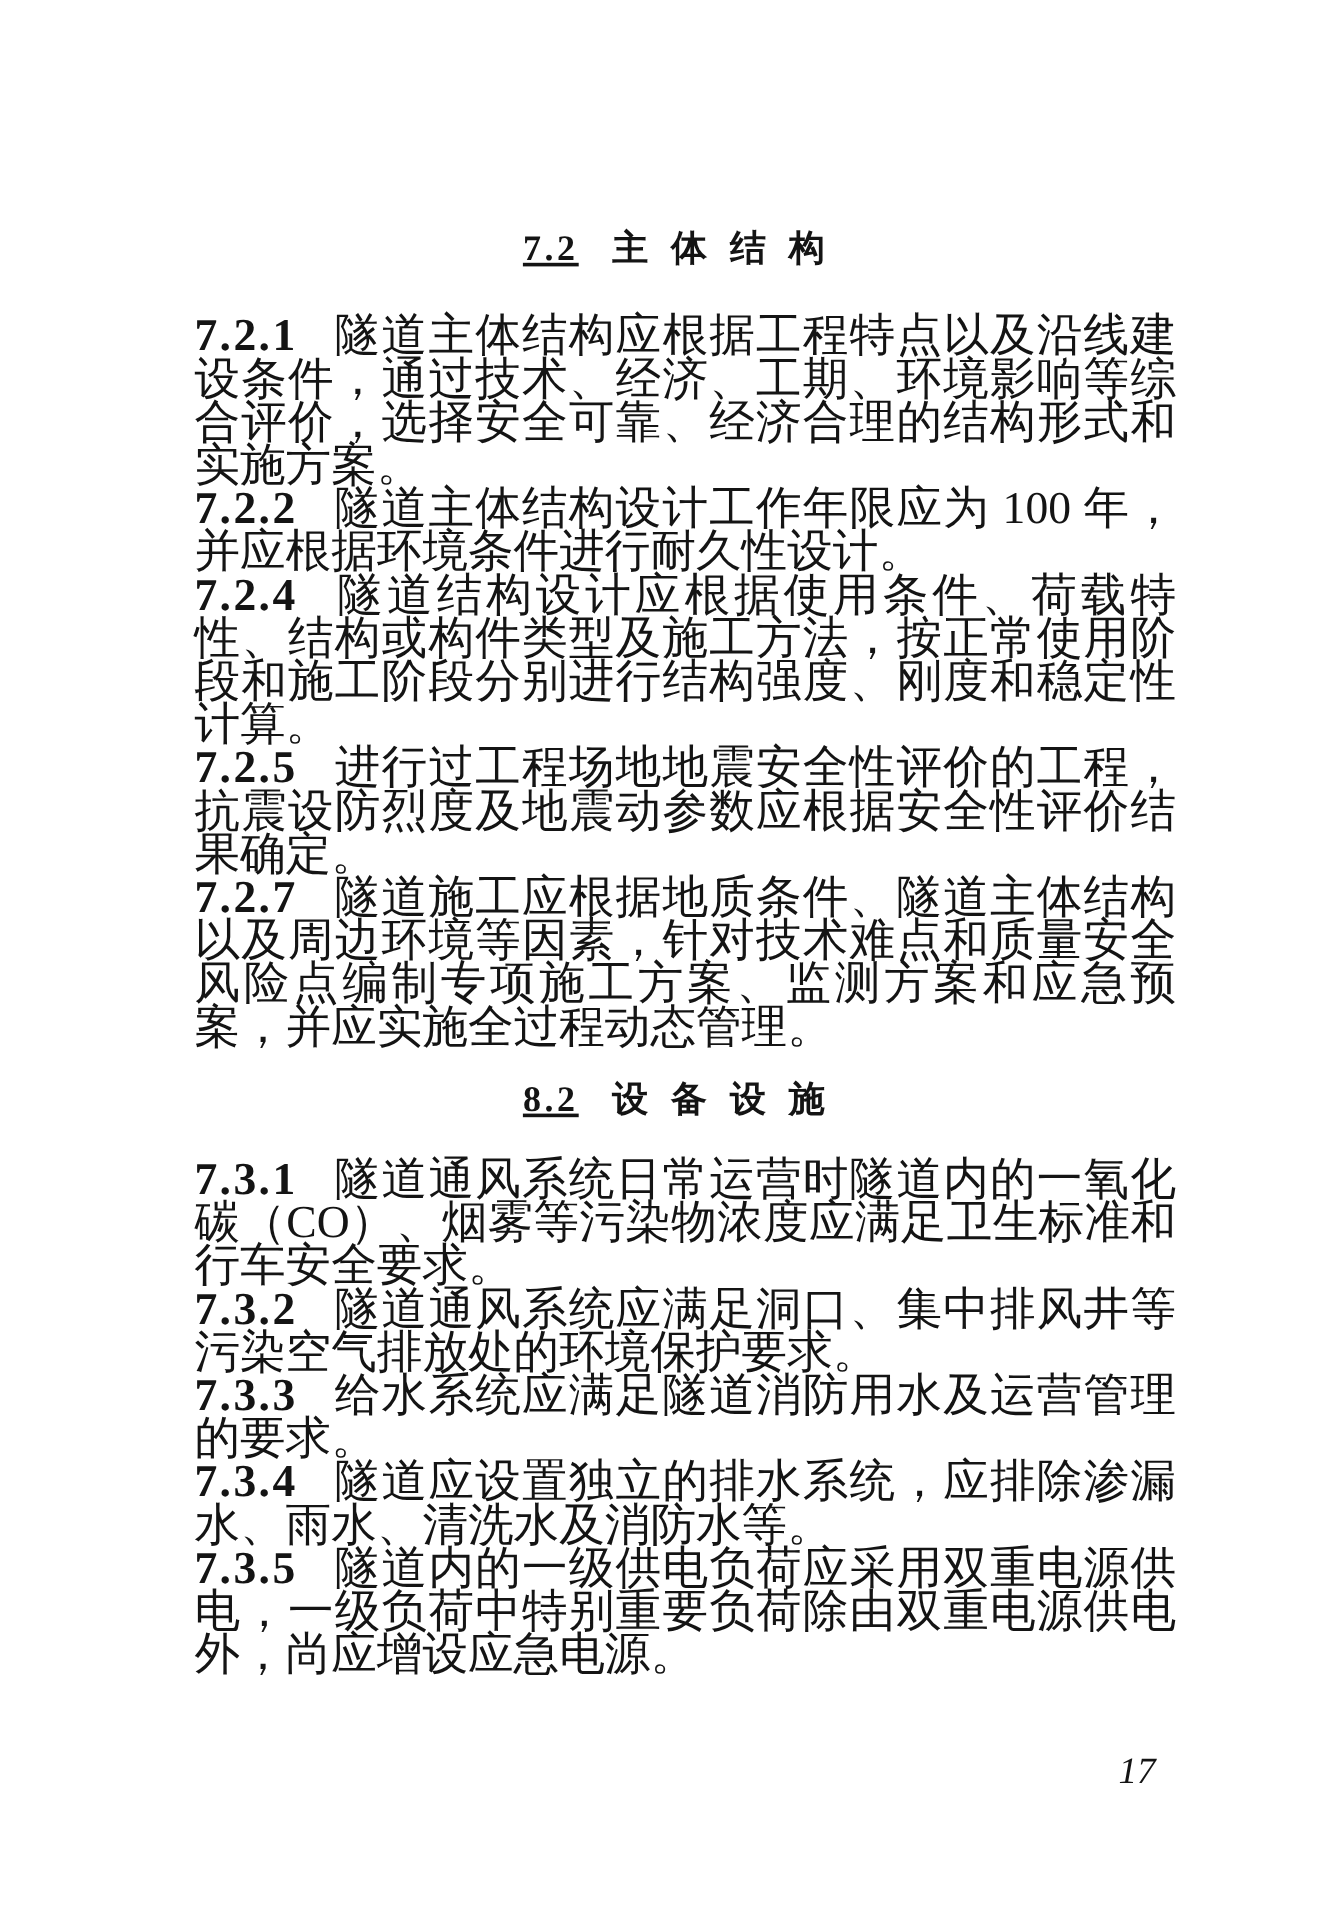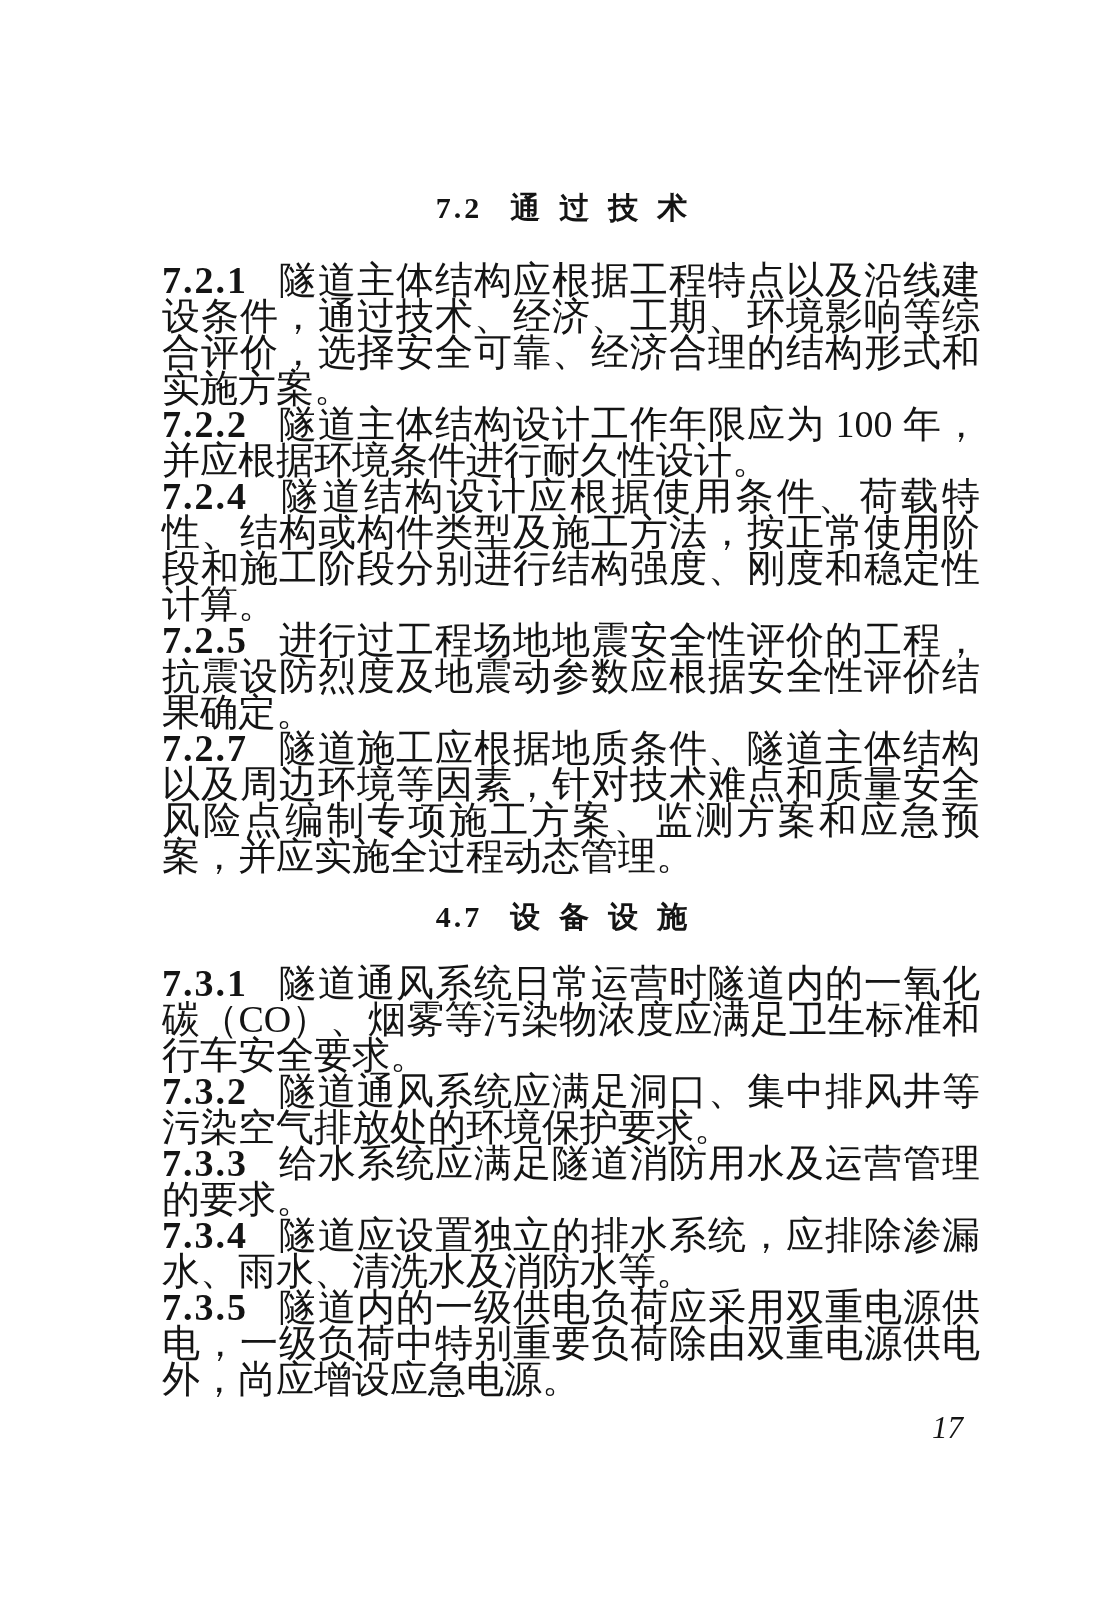--- a/index.html
+++ b/index.html
@@ -26,20 +26,21 @@
     margin: 0;
     text-align: center;
     font-size: 30px;
     font-weight: 700;
     line-height: 44px;
     white-space: nowrap;
   }
   .section-heading .h-num {
     letter-spacing: 3px;
     margin-right: 28px;
+    text-decoration: underline;
   }
   .section-heading .h-title {
     letter-spacing: 19px;
   }
   .heading-first {
     margin-bottom: 32px;
   }
   .heading-mid {
     margin-top: 21px;
     margin-bottom: 26px;
@@ -51,42 +52,42 @@
     text-align: justify;
     text-align-last: left;
   }
   .clause .num {
     font-weight: 700;
     letter-spacing: 2px;
     margin-right: 30px;
   }
   .page-number {
     position: absolute;
-    top: 1408px;
+    top: 1456px;
     right: 140px;
     font-size: 31px;
     font-style: italic;
     line-height: 40px;
   }
 </style>
 </head>
 <body>
 
 <div class="page">
   <div class="content">
 
-    <h2 class="section-heading heading-first"><span class="h-num">7.2</span><span class="h-title">通过技术</span></h2>
+    <h2 class="section-heading heading-first"><span class="h-num">7.2</span><span class="h-title">主体结构</span></h2>
 
     <p class="clause"><span class="num">7.2.1</span><span>隧道主体结构应根据工程特点以及沿线建设条件，通过技术、经济、工期、环境影响等综合评价，选择安全可靠、经济合理的结构形式和实施方案。</span></p>
     <p class="clause"><span class="num">7.2.2</span><span>隧道主体结构设计工作年限应为 100 年，并应根据环境条件进行耐久性设计。</span></p>
     <p class="clause"><span class="num">7.2.4</span><span>隧道结构设计应根据使用条件、荷载特性、结构或构件类型及施工方法，按正常使用阶段和施工阶段分别进行结构强度、刚度和稳定性计算。</span></p>
     <p class="clause"><span class="num">7.2.5</span><span>进行过工程场地地震安全性评价的工程，抗震设防烈度及地震动参数应根据安全性评价结果确定。</span></p>
     <p class="clause"><span class="num">7.2.7</span><span>隧道施工应根据地质条件、隧道主体结构以及周边环境等因素，针对技术难点和质量安全风险点编制专项施工方案、监测方案和应急预案，并应实施全过程动态管理。</span></p>
 
-    <h2 class="section-heading heading-mid"><span class="h-num">4.7</span><span class="h-title">设备设施</span></h2>
+    <h2 class="section-heading heading-mid"><span class="h-num">8.2</span><span class="h-title">设备设施</span></h2>
 
     <p class="clause"><span class="num">7.3.1</span><span>隧道通风系统日常运营时隧道内的一氧化碳（CO）、烟雾等污染物浓度应满足卫生标准和行车安全要求。</span></p>
     <p class="clause"><span class="num">7.3.2</span><span>隧道通风系统应满足洞口、集中排风井等污染空气排放处的环境保护要求。</span></p>
     <p class="clause"><span class="num">7.3.3</span><span>给水系统应满足隧道消防用水及运营管理的要求。</span></p>
     <p class="clause"><span class="num">7.3.4</span><span>隧道应设置独立的排水系统，应排除渗漏水、雨水、清洗水及消防水等。</span></p>
     <p class="clause"><span class="num">7.3.5</span><span>隧道内的一级供电负荷应采用双重电源供电，一级负荷中特别重要负荷除由双重电源供电外，尚应增设应急电源。</span></p>
 
   </div>
 
   <div class="page-number">17</div>

